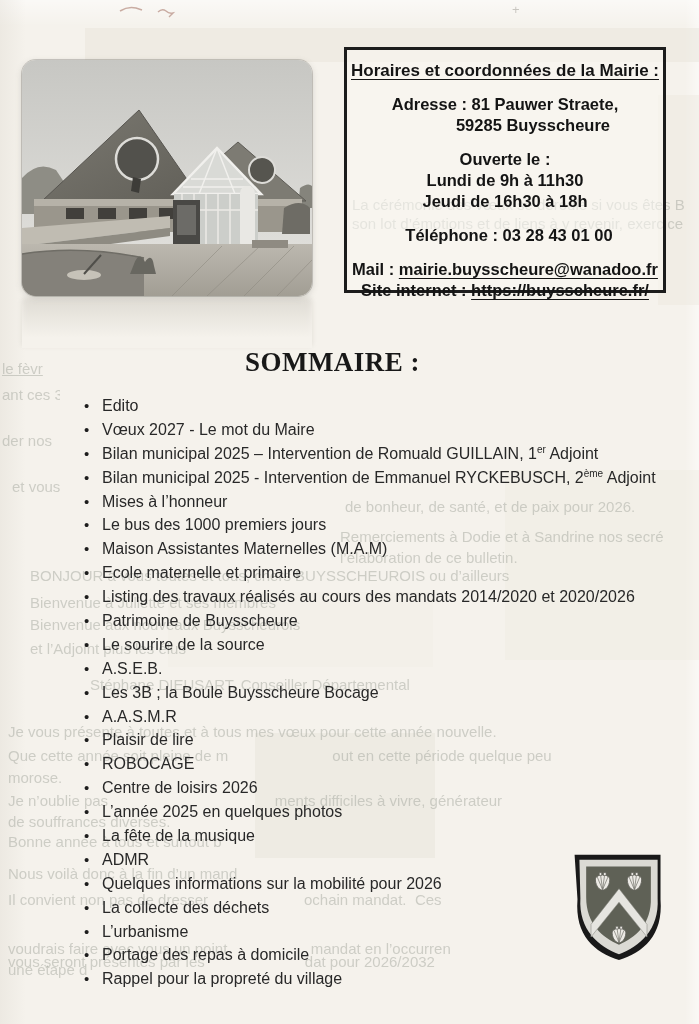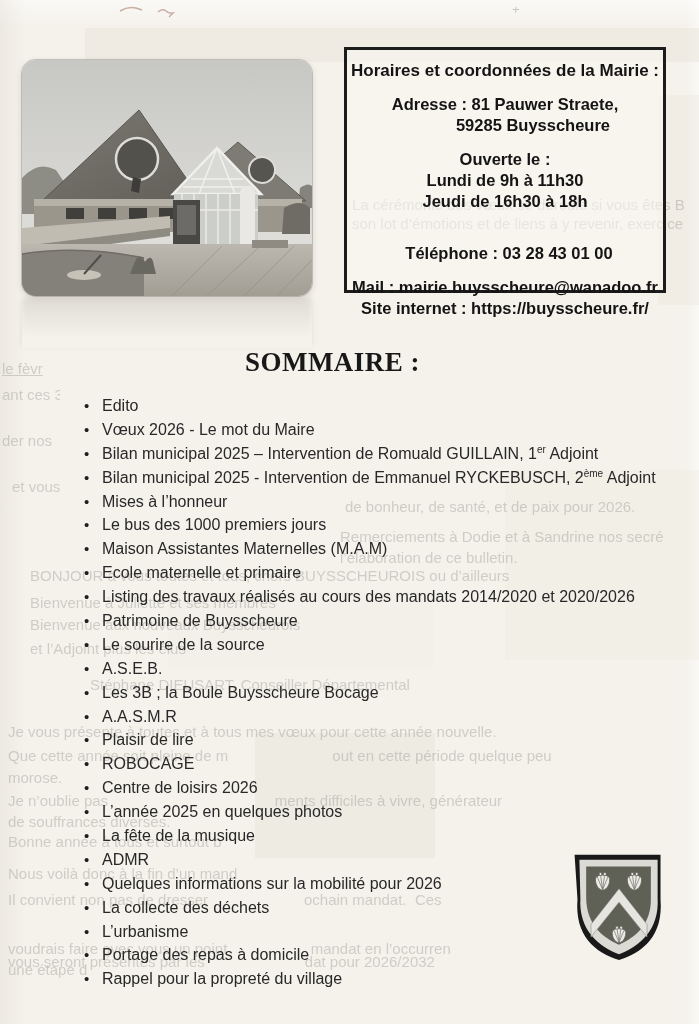--- a/index.html
+++ b/index.html
@@ -48,24 +48,24 @@
   }
 
   
   .ibox{
     position:absolute;left:344px;top:47px;width:322px;height:246px;z-index:3;
     box-sizing:border-box;border:3px solid #1c1c1c;background:rgba(250,248,243,.55);
     text-align:center;font-weight:bold;font-size:16.5px;line-height:21px;color:#141414;
     padding-top:10px;
   }
   .ib-title{font-size:17px;margin-bottom:13px;}
-  .u{text-underline-offset:3px;}
+  .u{text-decoration:underline;text-underline-offset:3px;}
   .ib-addr{margin-bottom:13px;}
   .addr2{padding-left:56px;}
-  .ib-open{margin-bottom:31px;}
+  .ib-open{margin-bottom:13px;}
   .ib-phone{margin-bottom:13px;padding-left:8px;}
 
   
   .sommaire-title{
     position:absolute;left:0;top:347px;width:699px;margin:0;z-index:3;
     font-family:"Liberation Serif",serif;font-weight:bold;font-size:27px;
     text-align:center;transform:translateX(-17px);color:#181818;letter-spacing:.5px;
   }
   .sommaire-list{
     position:absolute;left:84px;top:394px;width:605px;margin:0;padding:0;z-index:3;
@@ -203,21 +203,21 @@
       <div>Jeudi de 16h30 à 18h</div>
     </div>
     <div class="ib-phone"><span>Téléphone :</span> <span>03 28 43 01 00</span></div>
     <div class="ib-mail"><span>Mail :</span> <span class="u">mairie.buysscheure@wanadoo.fr</span></div>
     <div class="ib-site"><span>Site internet :</span> <span class="u">https://buysscheure.fr/</span></div>
   </div>
 
   <h1 class="sommaire-title">SOMMAIRE :</h1>
   <ul class="sommaire-list">
       <li><span class="blt">•</span><span class="it">Edito</span></li>
-      <li><span class="blt">•</span><span class="it">Vœux 2026 - Le mot du Maire</span></li>
+      <li><span class="blt">•</span><span class="it">Vœux 2027 - Le mot du Maire</span></li>
       <li><span class="blt">•</span><span class="it">Bilan municipal 2025 – Intervention de Romuald GUILLAIN, 1<sup>er</sup> Adjoint</span></li>
       <li><span class="blt">•</span><span class="it">Bilan municipal 2025 - Intervention de Emmanuel RYCKEBUSCH, 2<sup>ème</sup> Adjoint</span></li>
       <li><span class="blt">•</span><span class="it">Mises à l’honneur</span></li>
       <li><span class="blt">•</span><span class="it">Le bus des 1000 premiers jours</span></li>
       <li><span class="blt">•</span><span class="it">Maison Assistantes Maternelles (M.A.M)</span></li>
       <li><span class="blt">•</span><span class="it">Ecole maternelle et primaire</span></li>
       <li><span class="blt">•</span><span class="it">Listing des travaux réalisés au cours des mandats 2014/2020 et 2020/2026</span></li>
       <li><span class="blt">•</span><span class="it">Patrimoine de Buysscheure</span></li>
       <li><span class="blt">•</span><span class="it">Le sourire de la source</span></li>
       <li><span class="blt">•</span><span class="it">A.S.E.B.</span></li>

